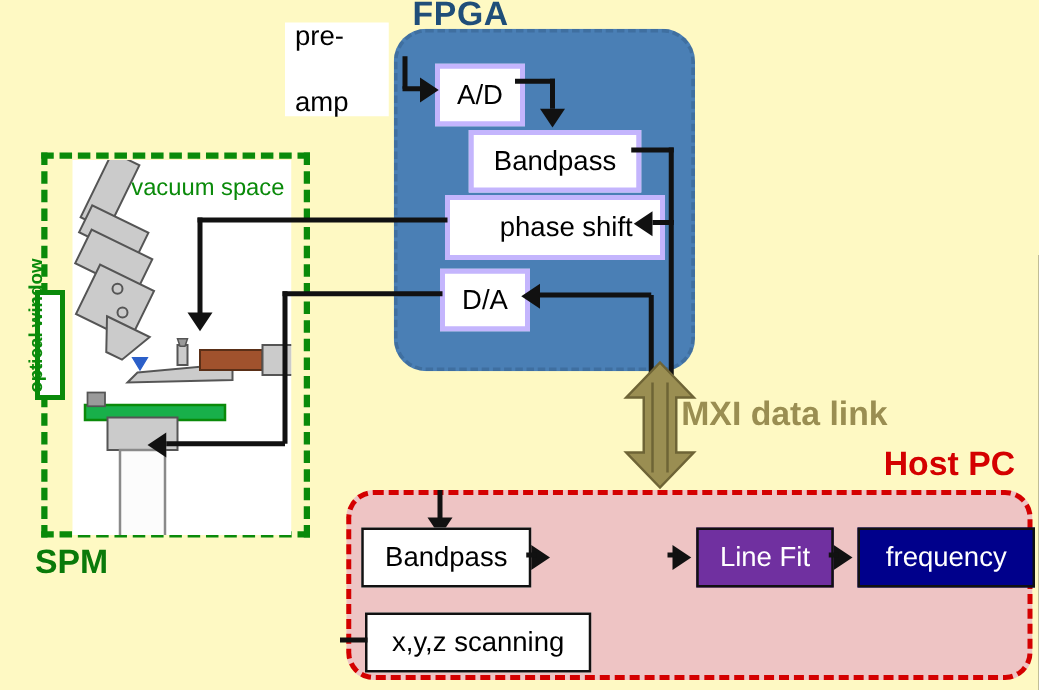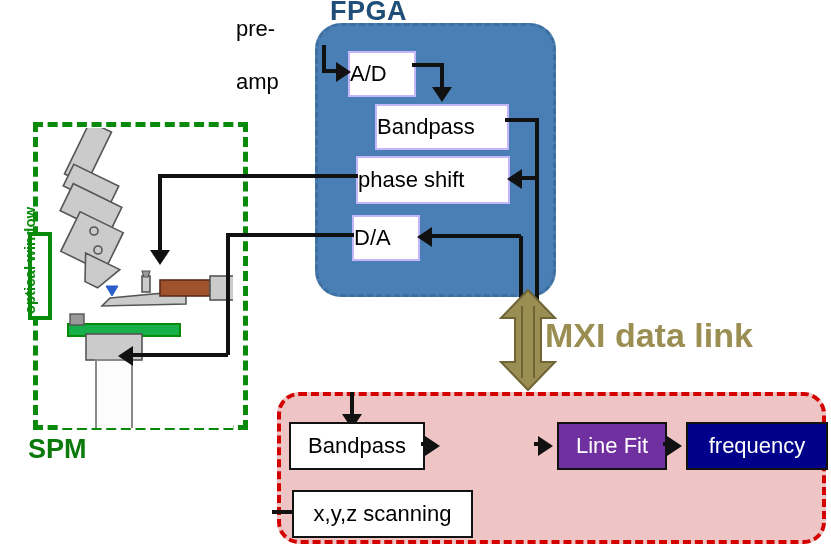--- a/index.html
+++ b/index.html
@@ -1,24 +1,24 @@
 <!DOCTYPE html>
 <html><head>
 <meta charset="utf-8">
 <style>
   html,body{margin:0;padding:0;background:#000;}
   body{width:831px;height:552px;position:relative;overflow:hidden;
        font-family:"Liberation Sans",sans-serif;}
-  #stage{position:absolute;left:0;top:0;width:831px;height:552px;background:#ffffff;}
+  #stage{position:absolute;left:0;top:0;width:831px;height:552px;background:#fef9c3;}
 
   .abs{position:absolute;}
 
   
-  .wbox{background:#ffffff;border:2px solid #c4b5fd;color:#000;
-        display:flex;align-items:center;
+  .wbox{background:#ffffff;border:4px solid #c4b5fd;color:#000;
+        display:flex;align-items:center;justify-content:center;
         font-size:22px;line-height:1;white-space:nowrap;}
   .nobord{border:none;}
 
   
   #fpga-region{left:315px;top:23px;width:235px;height:268px;
       background:#4a7fb5;border:3px dashed #3f6fa0;border-radius:26px;}
   #fpga-label{left:330px;top:-4px;color:#1f4e79;font-weight:bold;font-size:27px;
       letter-spacing:.5px;}
 
   
@@ -48,21 +48,21 @@
   .arrow{width:0;height:0;}
   .arr-down{border-left:10px solid transparent;border-right:10px solid transparent;
             border-top:15px solid #111;}
   .arr-left{border-top:10px solid transparent;border-bottom:10px solid transparent;
             border-right:15px solid #111;}
   .arr-right{border-top:10px solid transparent;border-bottom:10px solid transparent;
              border-left:15px solid #111;}
 
   
   #mxi-wrap{left:497px;top:288px;width:62px;height:104px;}
-  #mxi-label{left:545px;top:316px;color:#9a8e52;font-weight:bold;font-size:34px;
+  #mxi-label{left:545px;top:316px;color:#9a8e52;font-weight:bold;font-size:27px;
       white-space:nowrap;}
 </style>
 </head>
 <body>
 
 <div id="stage">
 
   <div class="abs" id="fpga-region"></div>
   <div class="abs" id="fpga-label">FPGA</div>
 
@@ -91,38 +91,39 @@
       <rect x="152" y="148" width="36" height="24" fill="#cbcbcb" stroke="#555" stroke-width="1.6"></rect>
 
       <rect x="10" y="196" width="112" height="12" fill="#18b04a" stroke="#0a8a0a" stroke-width="2"></rect>
       <rect x="12" y="186" width="14" height="11" fill="#9a9a9a" stroke="#555" stroke-width="1.4"></rect>
 
       <rect x="28" y="206" width="56" height="26" fill="#cbcbcb" stroke="#555" stroke-width="1.6"></rect>
       <rect x="38" y="232" width="36" height="70" fill="#fcfcfc" stroke="#8a8a8a" stroke-width="2"></rect>
     </svg>
   </div>
   <div class="abs" id="spm-label">SPM</div>
+  <div class="abs" id="vacuum-label">vacuum space</div>
   <div class="abs" id="optwin-outer"></div>
   <div class="abs" id="optwin-label">optical window</div>
 
   <div class="abs wbox nobord" style="left:228px;top:18px;width:75px;height:75px;flex-direction:column;
               align-items:flex-start;justify-content:space-between;padding-left:8px;">
     <span>pre-</span>
     <span>amp</span>
   </div>
 
   <div class="abs wbox" style="left:348px;top:51px;width:64px;height:42px;">
     <span>A/D</span>
   </div>
 
   <div class="abs wbox" style="left:375px;top:104px;width:130px;height:42px;">
     <span>Bandpass</span>
   </div>
 
-  <div class="abs wbox" style="left:356px;top:156px;width:150px;height:44px;">
+  <div class="abs wbox" style="left:356px;top:156px;width:150px;height:44px;padding-left:18px;">
     <span>phase shift</span>
   </div>
 
   <div class="abs wbox" style="left:352px;top:215px;width:64px;height:42px;">
     <span>D/A</span>
   </div>
 
   <div class="abs vline" style="left:322px;top:45px;height:26px;"></div>
   <div class="abs hline" style="left:322px;top:69px;width:16px;"></div>
   <div class="abs arrow arr-right" style="left:336px;top:62px;"></div>
@@ -154,20 +155,21 @@
   <div class="abs" id="mxi-wrap">
     <svg width="62" height="104" viewBox="0 0 62 104">
       <polygon points="31,2 58,30 44,30 44,74 58,74 31,102 4,74 18,74 18,30 4,30" fill="#9a8e52" stroke="#6e6436" stroke-width="2"></polygon>
       <line x1="25" y1="18" x2="25" y2="90" stroke="#6e6436" stroke-width="2"></line>
       <line x1="37" y1="18" x2="37" y2="90" stroke="#6e6436" stroke-width="2"></line>
     </svg>
   </div>
   <div class="abs" id="mxi-label">MXI data link</div>
 
   <div class="abs" id="hostpc-region"></div>
+  <div class="abs" id="hostpc-label">Host PC</div>
 
   <div class="abs vline" style="left:350px;top:392px;height:24px;"></div>
   <div class="abs arrow arr-down" style="left:342px;top:414px;"></div>
 
   <div class="abs cbox" style="left:289px;top:422px;width:132px;height:44px;background:#ffffff;color:#000;">
     <span>Bandpass</span>
   </div>
 
   <div class="abs arrow arr-right" style="left:425px;top:436px;"></div>
   <div class="abs hline" style="left:421px;top:442px;width:8px;"></div>

